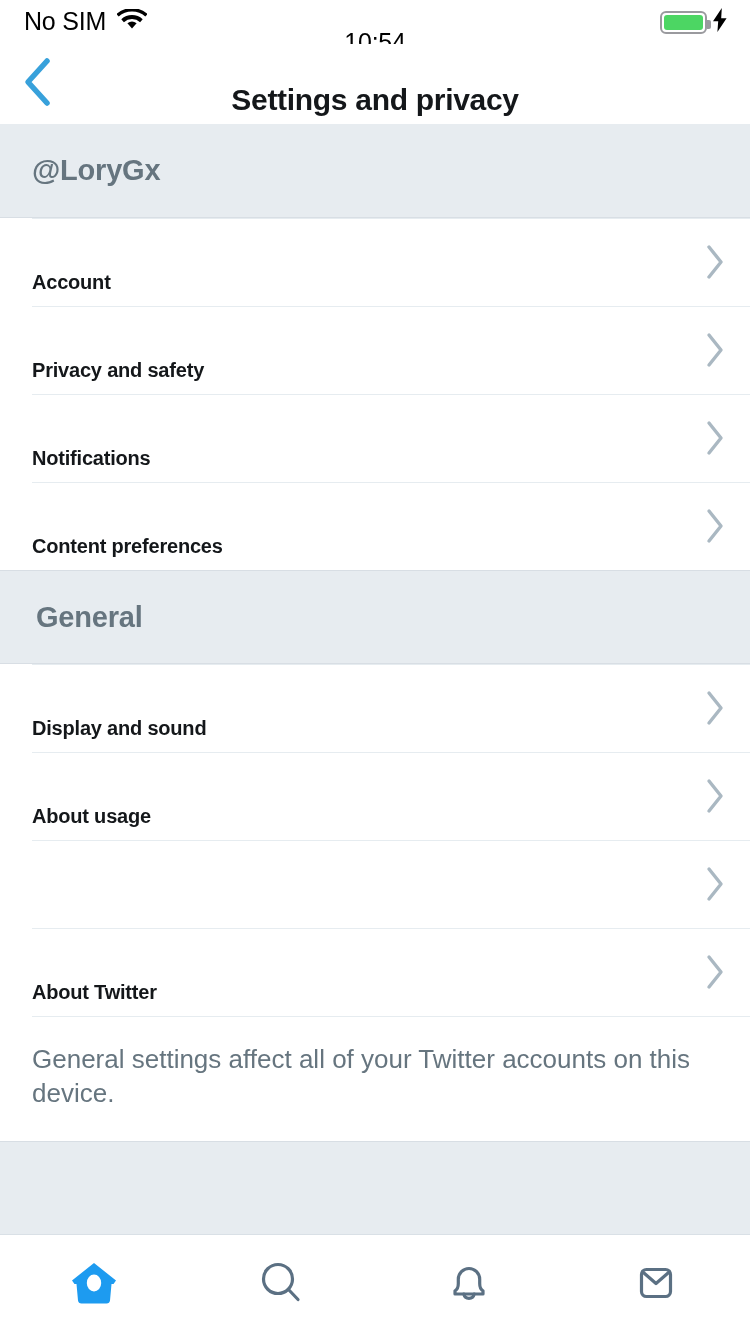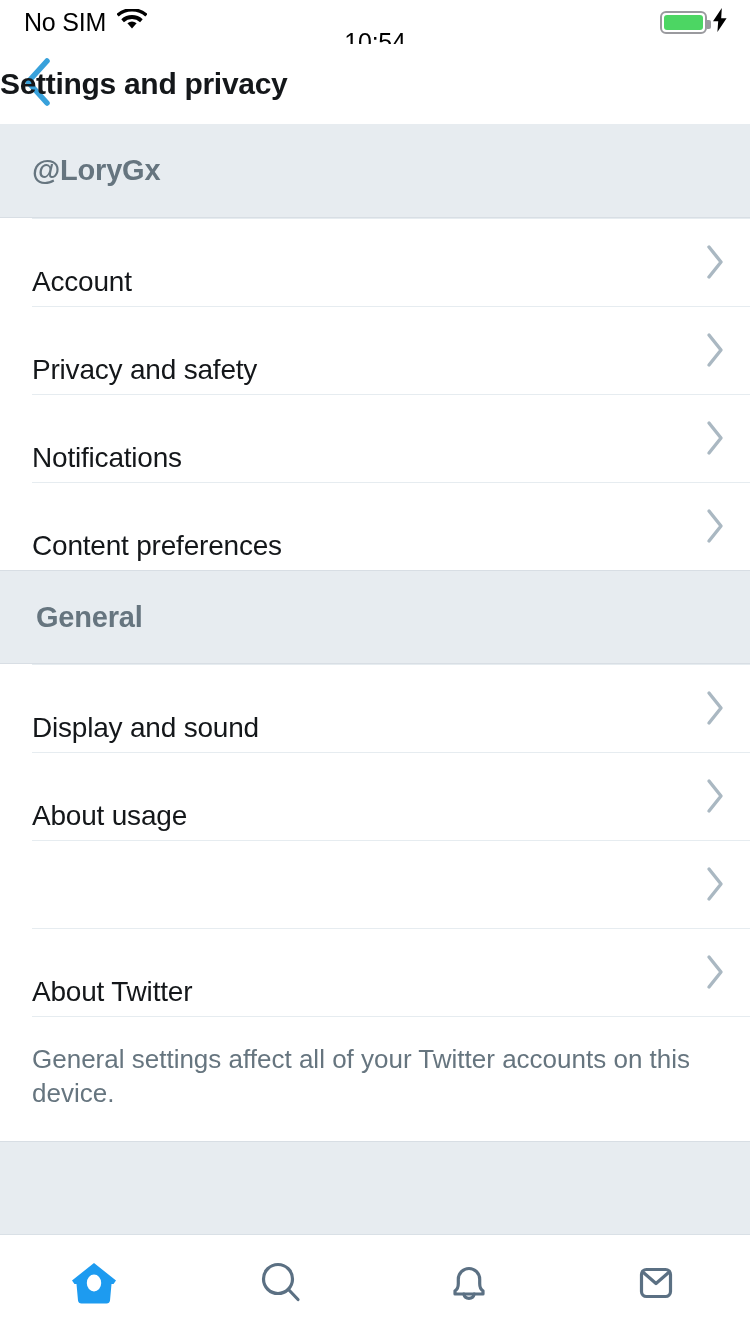--- a/index.html
+++ b/index.html
@@ -12,21 +12,21 @@
   }
   .screen { position:relative; width:750px; height:1334px; display:flex; flex-direction:column; background:#fff; }
 
   
   .statusbar {
     height:44px; flex:0 0 44px; position:relative;
     display:flex; align-items:center;
     padding:0 22px 0 24px;
     background:#fff;
   }
-  .sb-left { display:flex; align-items:center; gap:11px; }
+  .sb-left { display:flex; align-items:flex-start; gap:11px; }
   .sb-carrier { font-size:25px; color:#000; letter-spacing:-0.2px; line-height:1; }
   .sb-center {
     position:absolute; left:0; right:0; top:0; height:44px;
     display:flex; align-items:center; justify-content:center;
     pointer-events:none;
   }
   .sb-time { font-size:25px; color:#000; font-weight:400; letter-spacing:-0.2px;margin-top:40px; }
   .sb-right { margin-left:auto; display:flex; align-items:center; gap:5px; }
   .batt {
     width:47px; height:23px; border:2px solid #9a9a9e; border-radius:6px;
@@ -42,22 +42,22 @@
   
   .navbar {
     height:80px; flex:0 0 80px; position:relative;
     display:flex; align-items:center; background:#fff;
   }
   .back-btn{
     width:76px; height:80px; display:flex; align-items:center; justify-content:center;
     cursor:pointer;
   }
   .nav-title-wrap{
-    position:absolute; left:0; right:0; top:0; height:80px;
-    display:flex; align-items:center; pointer-events:none;
+    position:absolute; left:0; right:0; top:16px; height:80px;
+    display:flex; align-items:center; justify-content:center; pointer-events:none;
   }
   .nav-title{ font-size:30px; font-weight:700; color:#14171a; letter-spacing:-0.3px; }
 
   
   .content{ flex:1 1 auto; overflow:hidden; background:#c2410c; display:flex; flex-direction:column; }
 
   .section-head{
     height:94px; display:flex; align-items:center;
     padding:0 32px; background:#e7ecf0;
     border-bottom:1px solid #d8dee4;
@@ -66,21 +66,21 @@
 
   .row{
     height:88px; display:flex; align-items:center;
     padding:0 24px 0 32px; background:#fff; cursor:pointer;
     position:relative;
   }
   .row + .row::before,
   .row.first-sep::before{
     content:""; position:absolute; left:32px; right:0; top:0; height:1px; background:#e6ecf0;
   }
-  .row-label{ font-size:28px; font-weight:400; color:#14171a; letter-spacing:-0.2px;margin-top:40px; }
+  .row-label{ font-size:20px; font-weight:700; color:#14171a; letter-spacing:-0.2px;margin-top:40px; }
   .row-chev{ margin-left:auto; display:flex; align-items:center; }
 
   .footnote{
     padding:26px 32px 30px 32px; background:#fff; position:relative;
   }
   .footnote::before{
     content:""; position:absolute; left:32px; right:0; top:0; height:1px; background:#e6ecf0;
   }
   .footnote-text{ font-size:26px; line-height:1.32; color:#66757f; max-width:660px; }
 

